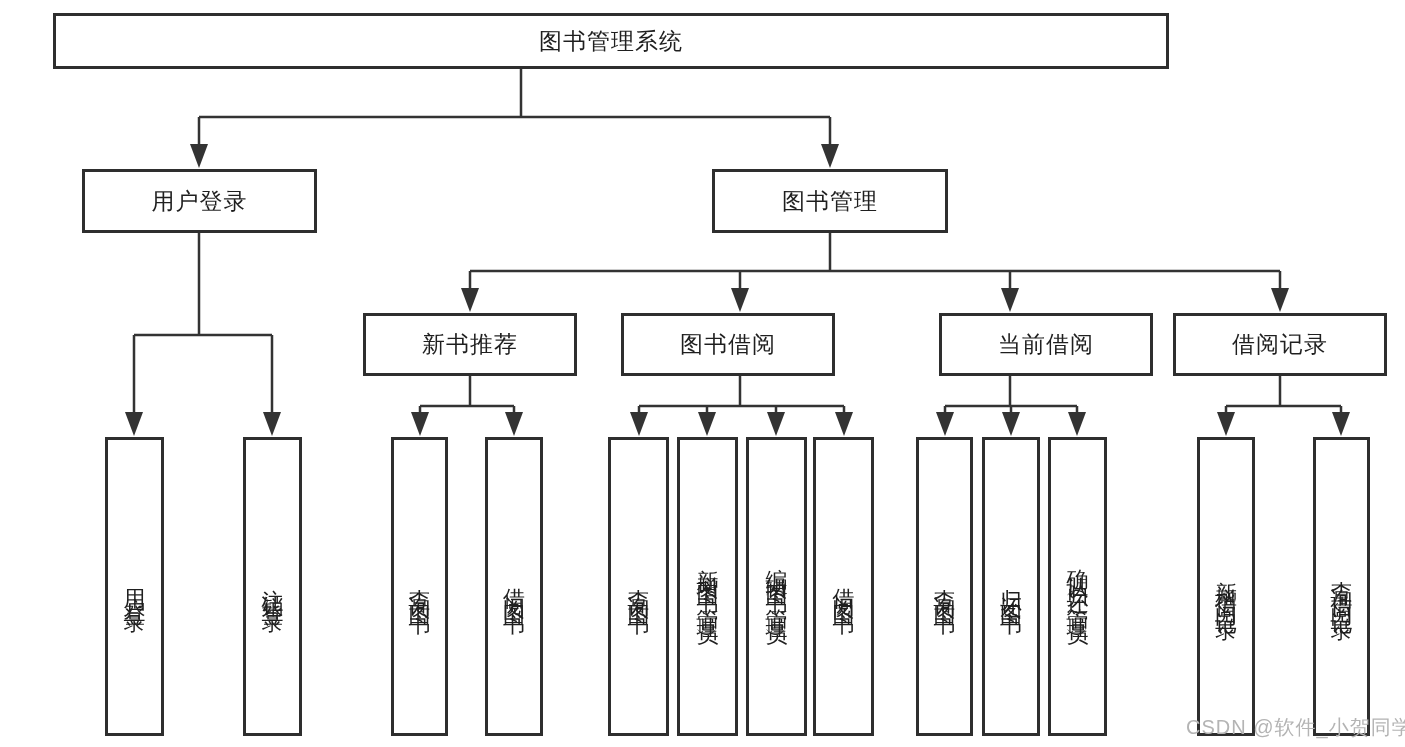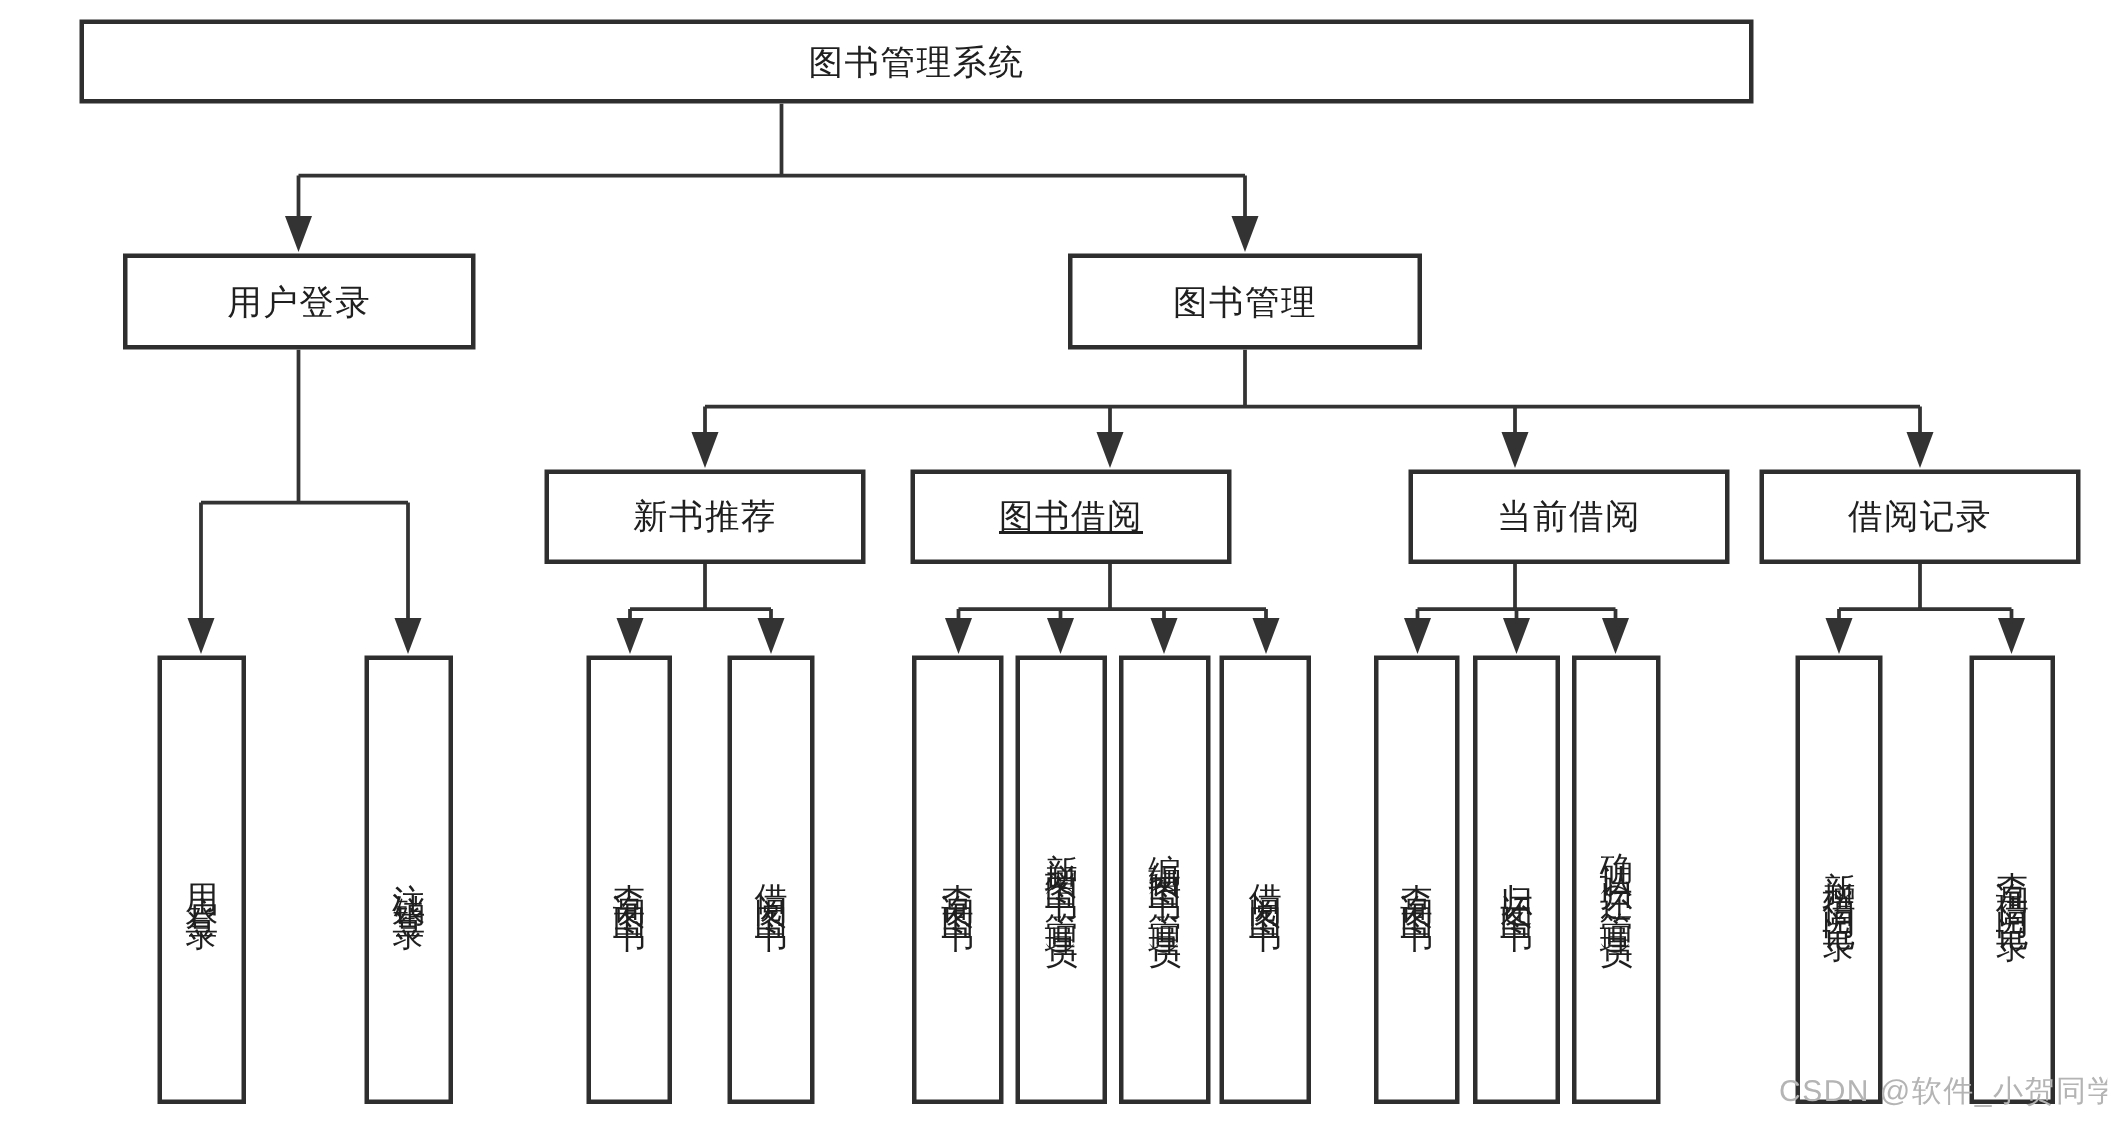--- a/index.html
+++ b/index.html
@@ -27,21 +27,21 @@
     color: #1f1f1f;
     font-size: 23px;
     letter-spacing: 1px;
     z-index: 1;
   }
   .root  { left: 21px;  top: 13px;  width: 1116px; height: 56px; margin-left: 32px; }
   .lv2-1 { left: 82px;  top: 169px; width: 235px;  height: 64px; }
   .lv2-2 { left: 712px; top: 169px; width: 236px;  height: 64px; }
   .lv3   { top: 313px; height: 63px; width: 214px; }
   .lv3-1 { left: 363px; }
-  .lv3-2 { left: 607px; text-decoration: underline; }
+  .lv3-2 { left: 621px; }
   .lv3-3 { left: 903px; margin-left: 36px; }
   .lv3-4 { left: 1173px; }
   .vbox  { top: 437px; height: 299px; width: 58px; font-size: 22px; }
   .vbox span {
     writing-mode: vertical-rl;
     text-orientation: mixed;
     letter-spacing: 8px;
     line-height: 1;
     white-space: nowrap;
   }

